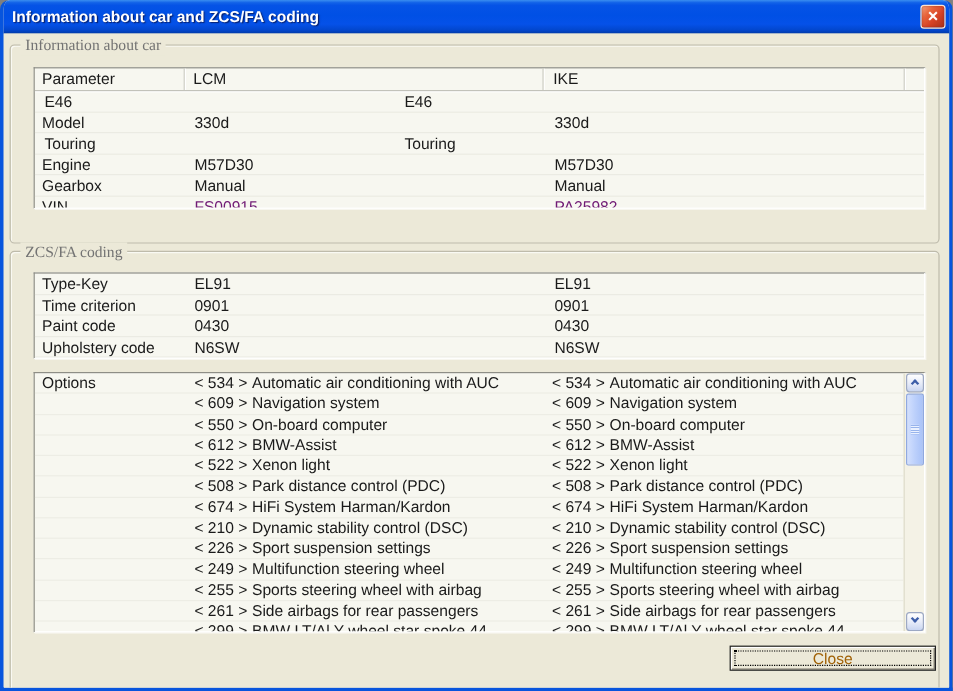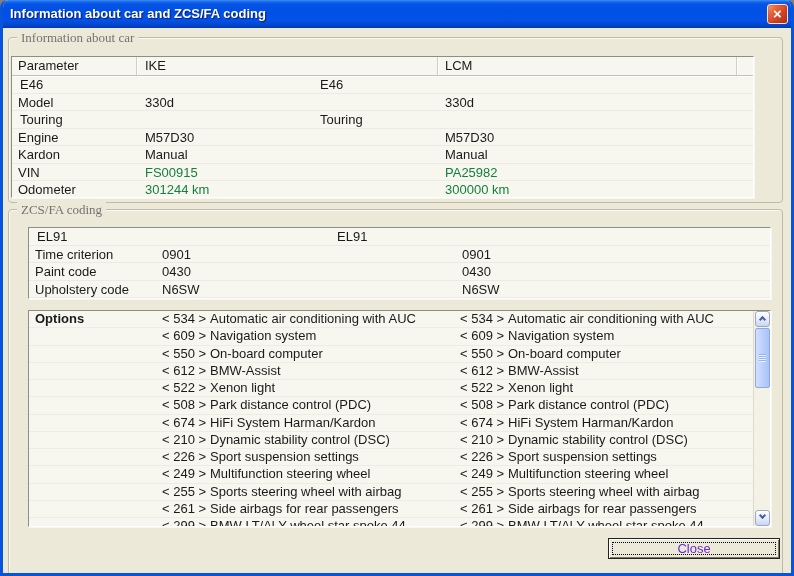--- a/index.html
+++ b/index.html
@@ -40,39 +40,39 @@
   #group-car  { left:5px;  top:9px;   width:775px; height:166px; }
   #group-zcs  { left:5px;  top:181px; width:775px; height:386px; }
 
   .tbl {
     position:absolute; background:#F7F7F0;
     border-top:1px solid #8E8E86; border-left:1px solid #8E8E86;
     border-bottom:1px solid #FFFFFF; border-right:1px solid #FFFFFF;
     box-shadow:1px 1px 0 rgba(255,255,255,.6);
     overflow:hidden;
   }
-  #tbl-car { left:2px; top:18px;  width:743px; height:142px; }
+  #tbl-car { left:19px; top:18px;  width:743px; height:118px; }
   #tbl-zcs { left:19px; top:17px;  width:743px; height:72px;  }
   #tbl-opt { left:19px; top:100px; width:743px; height:217px; }
 
   .trow { display:flex; width:100%; border-bottom:1px solid #EBEBE3; white-space:nowrap; }
   .thead-row { height:19px; line-height:18px; border-bottom:1px solid #C2C2BA; box-shadow:0 1px 0 #FFFFFF; }
   .data-row  { height:17.5px; line-height:17px; }
   .opt-row   { height:17.25px; line-height:16px; border-bottom:1px solid #EDEDE5; }
 
   .cell { overflow:hidden; }
   .c-param { width:125px; padding-left:6px; }
   .c-v1    { width:301px; padding-left:8px; }
   .c-v2    { width:299px; padding-left:7px; }
   .c-last  { flex:1; }
   .thead-row .cell { border-right:1px solid #CFCFC7; box-shadow:1px 0 0 #FFFFFF; }
   .thead-row .c-last { border-right:none; box-shadow:none; }
-  .red { color:#15803d; }
-
-  .o-label { width:125px; padding-left:6px;font-weight:bold; }
+  .red { color:#701a75; }
+
+  .o-label { width:125px; padding-left:6px; }
   .o-code  { width:56px;  padding-left:8px; }
   .o-text1 { width:242px; }
   .o-text2 { flex:1; }
 
   #opt-rows { position:absolute; left:0; top:0; right:17px; bottom:0; overflow:hidden; }
 
   .scrollbar { position:absolute; right:0; top:0; bottom:0; width:17px; background:#F4F2E6; border-left:1px solid #DEDBCB; }
   .sb-btn {
     position:absolute; left:1px; width:15px; height:16px; border:1px solid #9CA8C4; border-radius:3px;
     background:linear-gradient(180deg,#FFFFFF 0%,#E6EBF9 55%,#C9D5F1 100%);
@@ -88,43 +88,43 @@
   }
   .grip {
     position:absolute; left:3px; top:50%; margin-top:-4px; width:7px; height:8px;
     background:repeating-linear-gradient(180deg,#98B4EC 0px,#98B4EC 1px,#EAF1FF 1px,#EAF1FF 2px);
   }
 
   .btn-close {
     position:absolute; left:605px; top:510px; width:172px; height:21px;
     background:#ECE9D8; border:1px solid #222;
     box-shadow:inset 1px 1px 0 #FFFFFF, inset -1px -1px 0 #7A766A;
-    font-size:13px; text-align:center; line-height:19px; color:#6d28d9; cursor:default;
+    font-size:13px; text-align:center; line-height:19px; color:#a16207; cursor:default;
   }
   .focus-rect { position:absolute; left:3px; top:3px; right:3px; bottom:3px; border:1px dotted #000; }
   .btn-label { position:relative; }
 </style>
 </head>
 <body>
 
 <div class="window">
   <div class="titlebar">
     <span class="title">Information about car and ZCS/FA coding</span>
     <span class="xbtn">×</span>
   </div>
 
   <div class="client">
 
     <div class="group" id="group-car">
       <span class="group-label">Information about car</span>
       <div class="tbl" id="tbl-car">
         <div class="trow thead-row" id="car-head">
             <div class="cell c-param">Parameter</div>
+            <div class="cell c-v2">LCM</div>
             <div class="cell c-v1">IKE</div>
-            <div class="cell c-v2">LCM</div>
             <div class="cell c-last"></div>
           </div>
         <div id="car-body">
             <div class="trow data-row">
               <div class="cell c-v1">E46</div>
               <div class="cell c-v2">E46</div>
               <div class="cell c-last"></div>
             </div>
             <div class="trow data-row">
               <div class="cell c-param">Model</div>
@@ -137,21 +137,21 @@
               <div class="cell c-v2">Touring</div>
               <div class="cell c-last"></div>
             </div>
             <div class="trow data-row">
               <div class="cell c-param">Engine</div>
               <div class="cell c-v1">M57D30</div>
               <div class="cell c-v2">M57D30</div>
               <div class="cell c-last"></div>
             </div>
             <div class="trow data-row">
-              <div class="cell c-param">Kardon</div>
+              <div class="cell c-param">Gearbox</div>
               <div class="cell c-v1">Manual</div>
               <div class="cell c-v2">Manual</div>
               <div class="cell c-last"></div>
             </div>
             <div class="trow data-row">
               <div class="cell c-param">VIN</div>
               <div class="cell c-v1 red">FS00915</div>
               <div class="cell c-v2 red">PA25982</div>
               <div class="cell c-last"></div>
             </div>
@@ -163,20 +163,21 @@
             </div>
           </div>
       </div>
     </div>
 
     <div class="group" id="group-zcs">
       <span class="group-label">ZCS/FA coding</span>
       <div class="tbl" id="tbl-zcs">
         <div id="zcs-body">
             <div class="trow data-row">
+              <div class="cell c-param">Type-Key</div>
               <div class="cell c-v1">EL91</div>
               <div class="cell c-v2">EL91</div>
               <div class="cell c-last"></div>
             </div>
             <div class="trow data-row">
               <div class="cell c-param">Time criterion</div>
               <div class="cell c-v1">0901</div>
               <div class="cell c-v2">0901</div>
               <div class="cell c-last"></div>
             </div>

